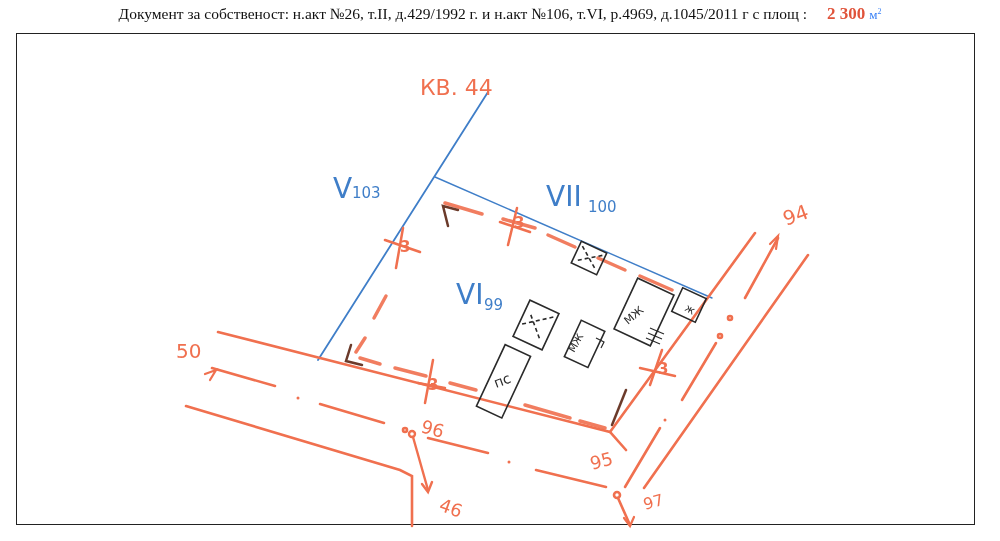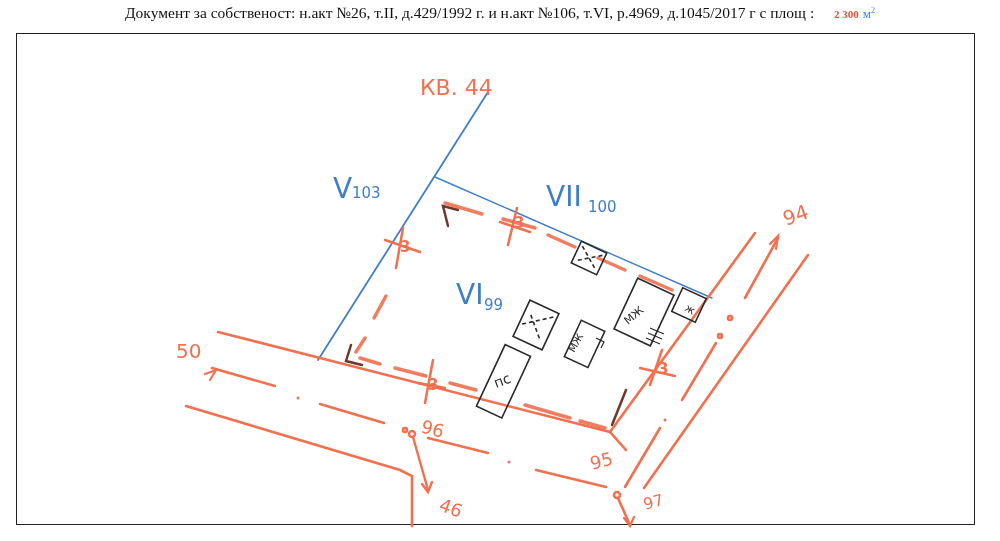--- a/index.html
+++ b/index.html
@@ -2,35 +2,35 @@
 <html><head>
   <meta charset="utf-8">
   <style>
     html, body { margin: 0; padding: 0; background: #ffffff; }
     body { width: 1000px; height: 541px; position: relative; overflow: hidden; font-family: "Liberation Serif", serif; }
     .header {
       position: absolute; left: 0; top: 4px; width: 1000px; height: 26px;
       text-align: center; font-size: 15.5px; color: #111; white-space: nowrap;
       font-family: "Liberation Serif", serif;
     }
-    .header .area { color: #e0533a; font-weight: bold; font-size: 11px; margin-left: 16px; }
+    .header .area { color: #e0533a; font-weight: bold; font-size: 17px; margin-left: 16px; }
     .header .unit { color: #3b82f6; font-size: 13px; }
     .header .unit sup { font-size: 8px; }
     .frame {
       position: absolute; left: 16px; top: 33px; width: 959px; height: 492px;
       border: 1.6px solid #222; box-sizing: border-box; background: #fff;
     }
     svg.sketch { position: absolute; left: 0; top: 0; width: 1000px; height: 541px; }
     .hand { font-family: "DejaVu Sans", sans-serif; }
   </style>
 </head>
 <body>
 
 <div class="header">
-  <span>Документ за собственост: н.акт №26, т.II, д.429/1992 г. и н.акт №106, т.VI, р.4969, д.1045/2017 г   с площ :</span>
+  <span>Документ за собственост: н.акт №26, т.II, д.429/1992 г. и н.акт №106, т.VI, р.4969, д.1045/2011 г   с площ :</span>
   <span class="area">2 300</span>
   <span class="unit"><span>м</span><sup>2</sup></span>
 </div>
 
 <div class="frame"></div>
 
 <svg class="sketch" viewBox="0 0 1000 541">
 
   <g stroke="#3f7ec8" fill="none" stroke-linecap="round">
     <line x1="488" y1="92" x2="318" y2="360" stroke-width="1.8"></line>

